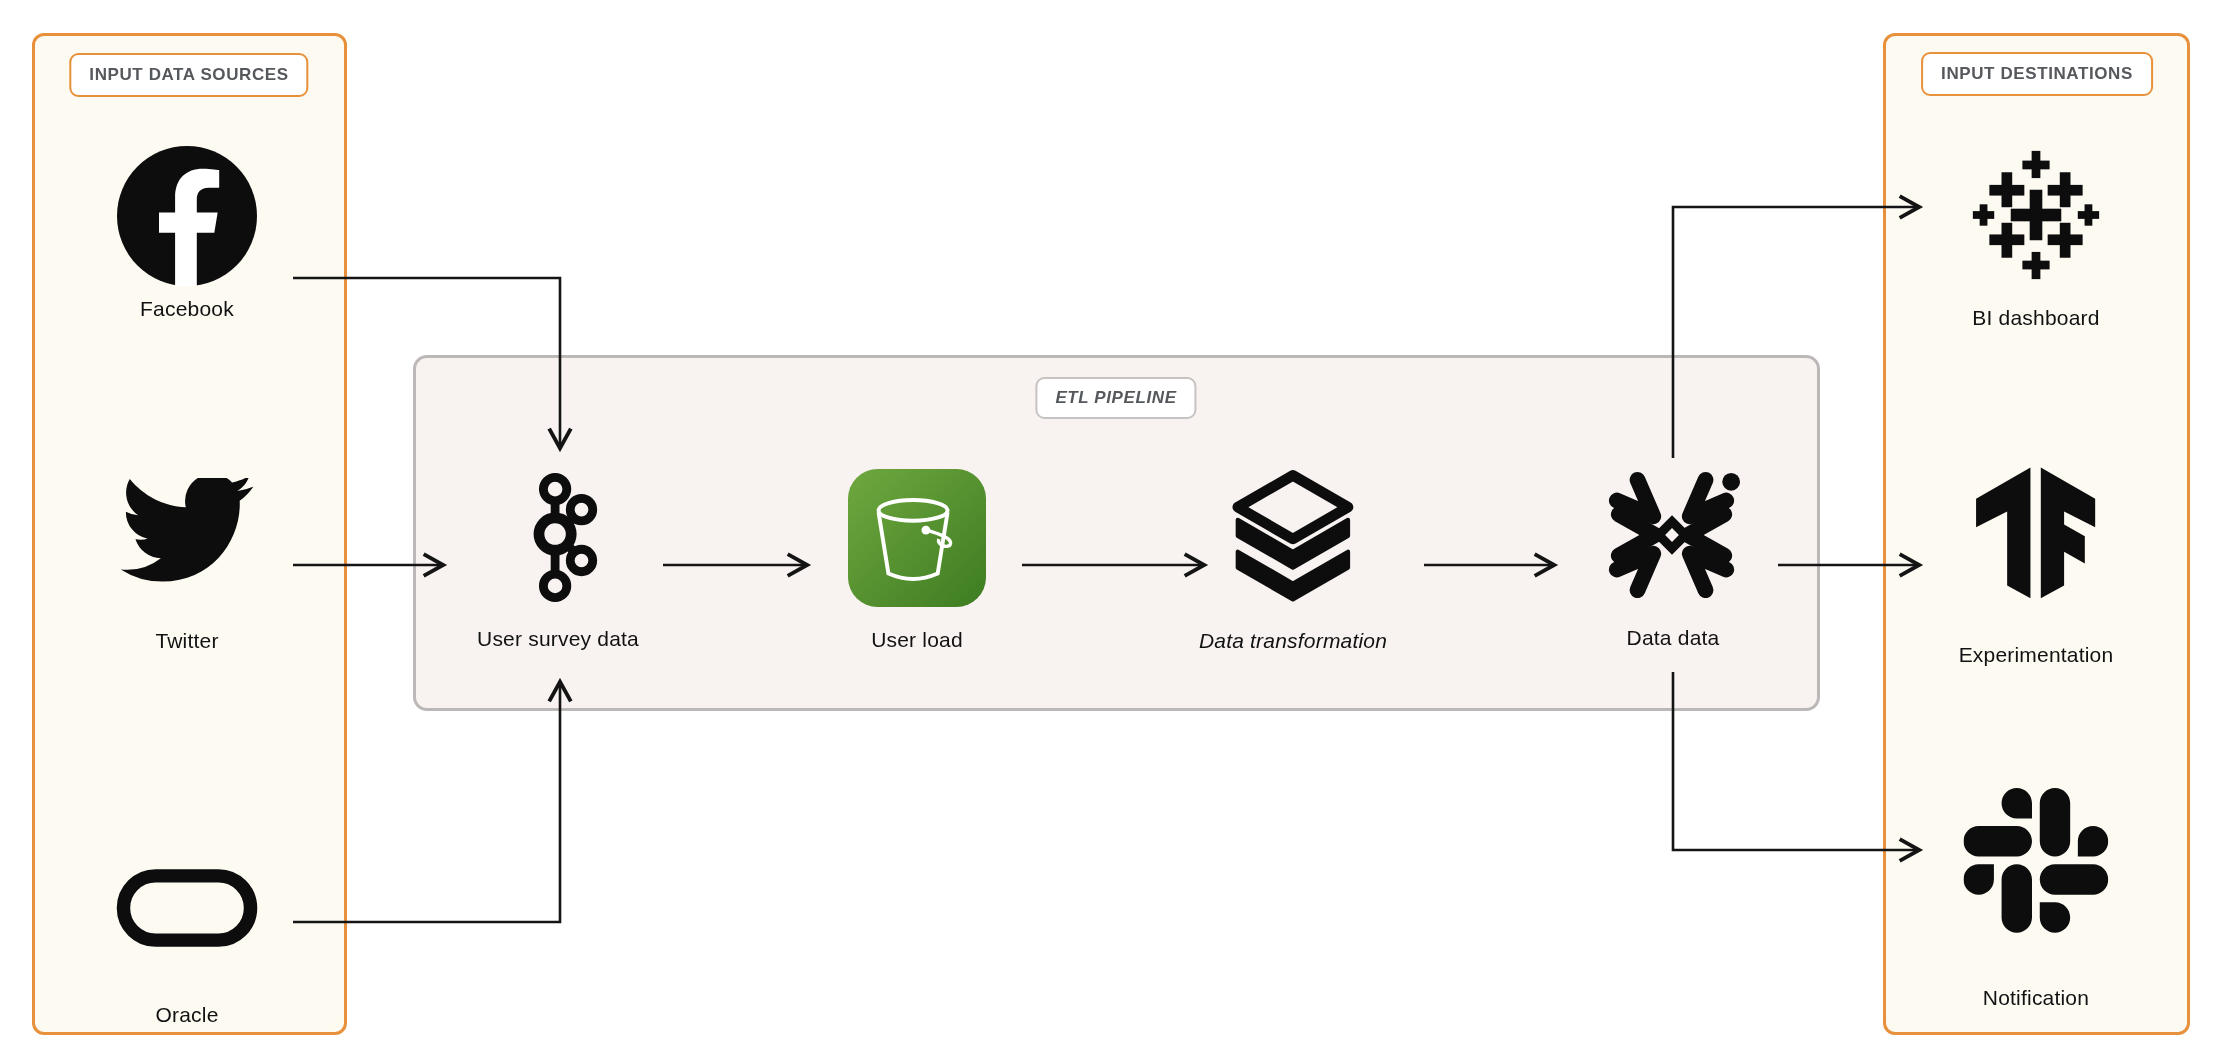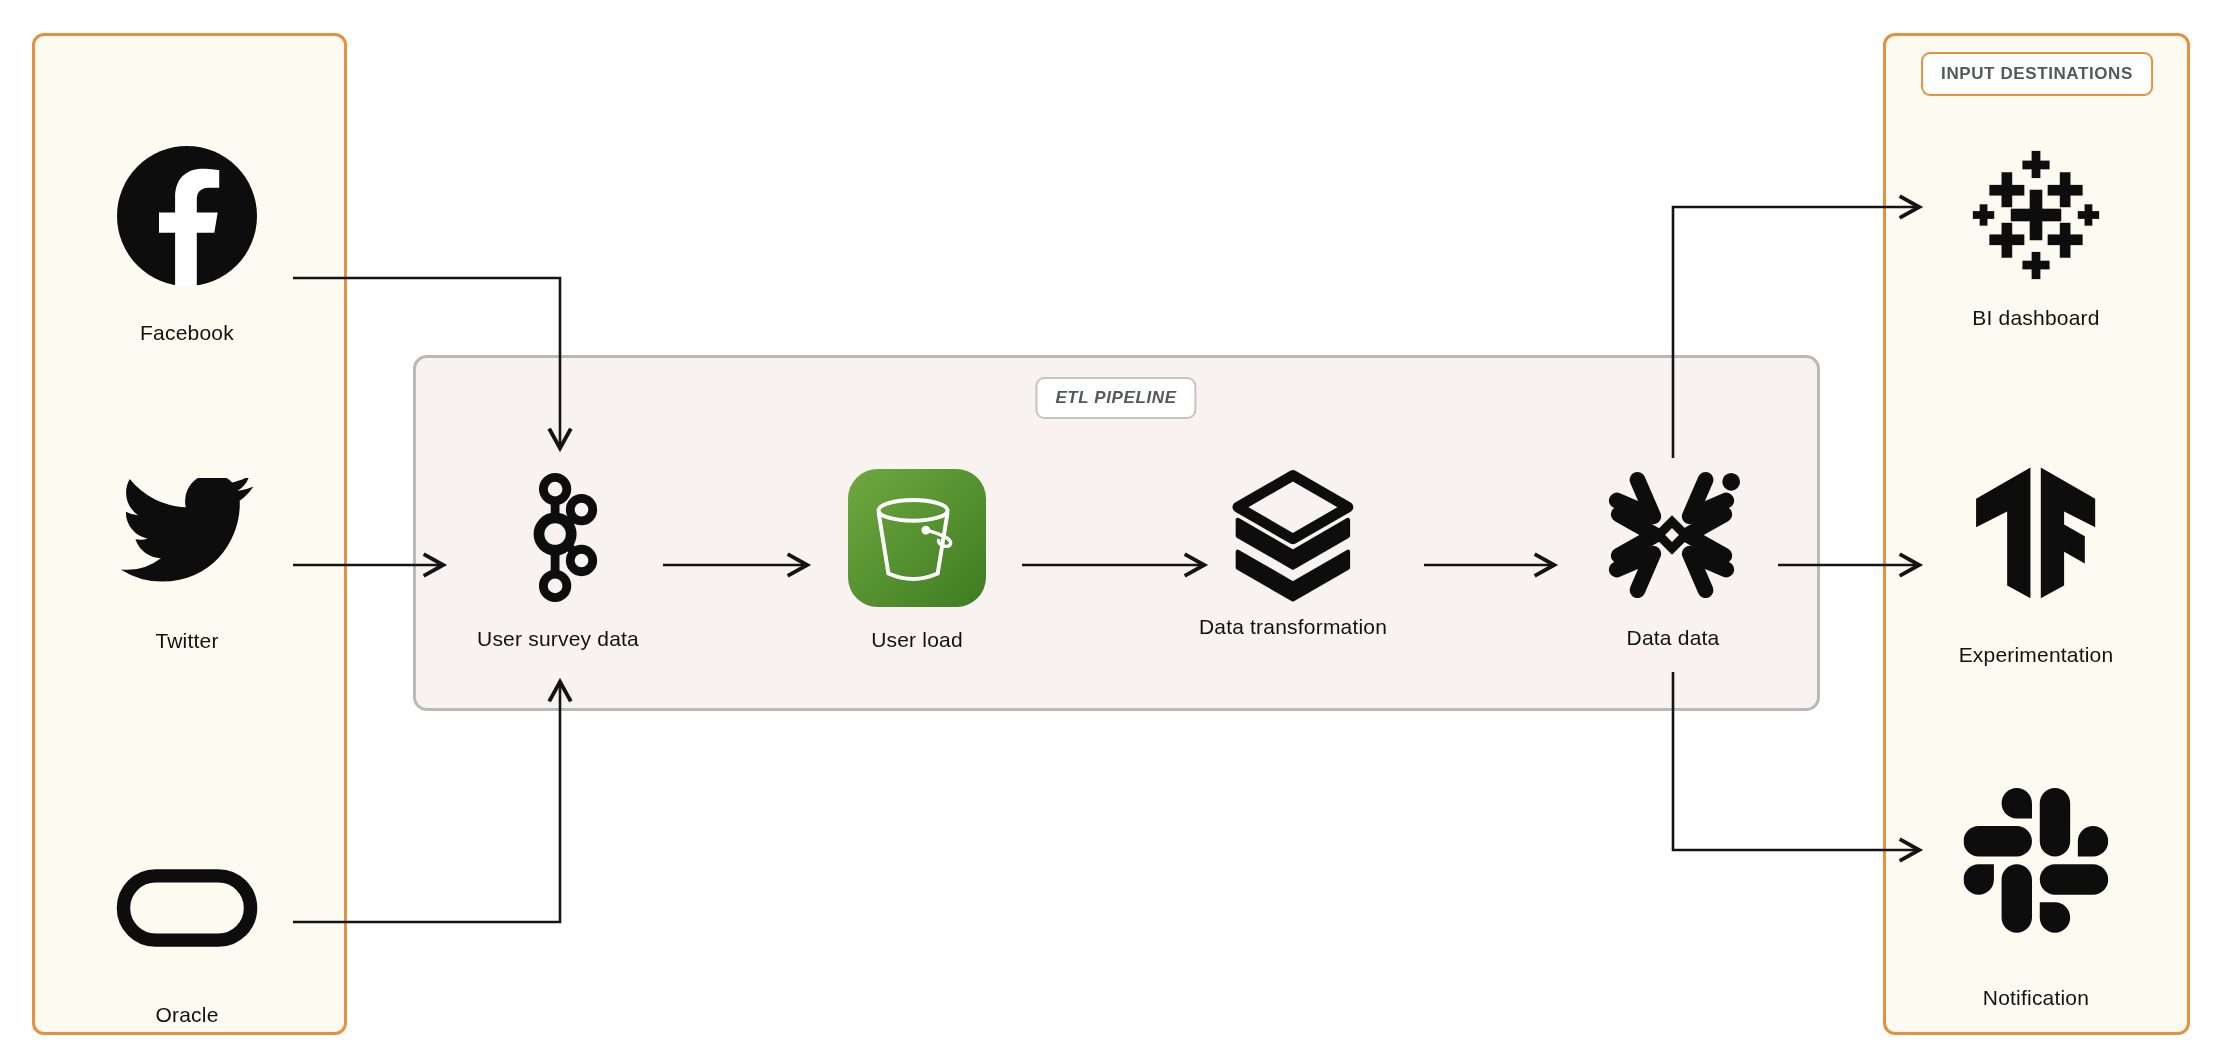--- a/index.html
+++ b/index.html
@@ -37,31 +37,32 @@
 </style>
 </head>
 <body>
 
 <div id="canvas">
 
   <div id="input-box" class="group-box"></div>
   <div id="dest-box" class="group-box"></div>
   <div id="etl-box"></div>
 
+  <div class="badge orange" style="left:189px;top:53px;">INPUT DATA SOURCES</div>
   <div class="badge gray" style="left:1116px;top:377px;font-style:italic;">ETL PIPELINE</div>
   <div class="badge orange" style="left:2037px;top:52px;">INPUT DESTINATIONS</div>
 
   <div class="node" style="left:187px;top:146px;">
     <span>
       <svg width="140" height="140" viewBox="0 0 100 100">
         <circle cx="50" cy="50" r="50" fill="#0D0D0D"></circle>
         <path fill="#ffffff" d="M57 100 V62 h12.5 l2.4-14.5 H57 v-9.4 c0-4.2 2-8.3 8.6-8.3 H73 V17.3 c0 0-6-1-11.7-1 c-12 0-19.8 7.2-19.8 20.3 V47.5 H30 V62 h11.5 v38 z"></path>
       </svg>
     </span>
-    <div class="nlabel" style="margin-top:30px;">Facebook</div>
+    <div class="nlabel" style="margin-top:6px;">Facebook</div>
   </div>
 
   <div class="node" style="left:187px;top:478px;">
     <span>
       <svg width="134" height="116" viewBox="0 0 24 21">
         <path fill="#0D0D0D" d="M23.953 1.57a10 10 0 01-2.825.775A4.958 4.958 0 0023.291-.378c-.951.555-2.005.959-3.127 1.184A4.92 4.92 0 0011.78 5.288C7.69 5.095 4.067 3.13 1.64.162a4.822 4.822 0 00-.666 2.475c0 1.71.87 3.213 2.188 4.096a4.904 4.904 0 01-2.228-.616v.06a4.923 4.923 0 003.946 4.827 4.996 4.996 0 01-2.212.085 4.936 4.936 0 004.604 3.417A9.867 9.867 0 011.17 16.61c-.39 0-.779-.023-1.17-.067a13.995 13.995 0 007.557 2.209c9.053 0 13.998-7.496 13.998-13.985 0-.21 0-.42-.015-.63A9.935 9.935 0 0024 1.59z"></path>
       </svg>
     </span>
     <div class="nlabel" style="margin-top:30px;">Twitter</div>
   </div>
@@ -114,21 +115,21 @@
   </div>
 
   <div class="node" style="left:1293px;top:468px;">
     <span>
       <svg width="134" height="142" viewBox="0 0 120 134">
         <path d="M60 7 L112 37 60 67 8 37 Z" fill="none" stroke="#0D0D0D" stroke-width="10" stroke-linejoin="round"></path>
         <path d="M8 49 V64 L60 94 112 64 V49 L60 79 Z" fill="#0D0D0D" stroke="#0D0D0D" stroke-width="4" stroke-linejoin="round"></path>
         <path d="M8 79 V94 L60 124 112 94 V79 L60 109 Z" fill="#0D0D0D" stroke="#0D0D0D" stroke-width="4" stroke-linejoin="round"></path>
       </svg>
     </span>
-    <div class="nlabel" style="">Data transformation</div>
+    <div class="nlabel" style="margin-top:14px;font-style:italic;">Data transformation</div>
   </div>
 
   <div class="node" style="left:1673px;top:467px;">
     <span>
       <svg width="146" height="138" viewBox="0 0 140 140">
         <g stroke="#0D0D0D" fill="none" stroke-width="16" stroke-linecap="round" stroke-linejoin="round">
           <path d="M34 13 L50 50 L13 34"></path>
           <path d="M103 13 L87 50 L124 34"></path>
           <path d="M34 125 L50 88 L13 104"></path>
           <path d="M103 125 L87 88 L124 104"></path>

